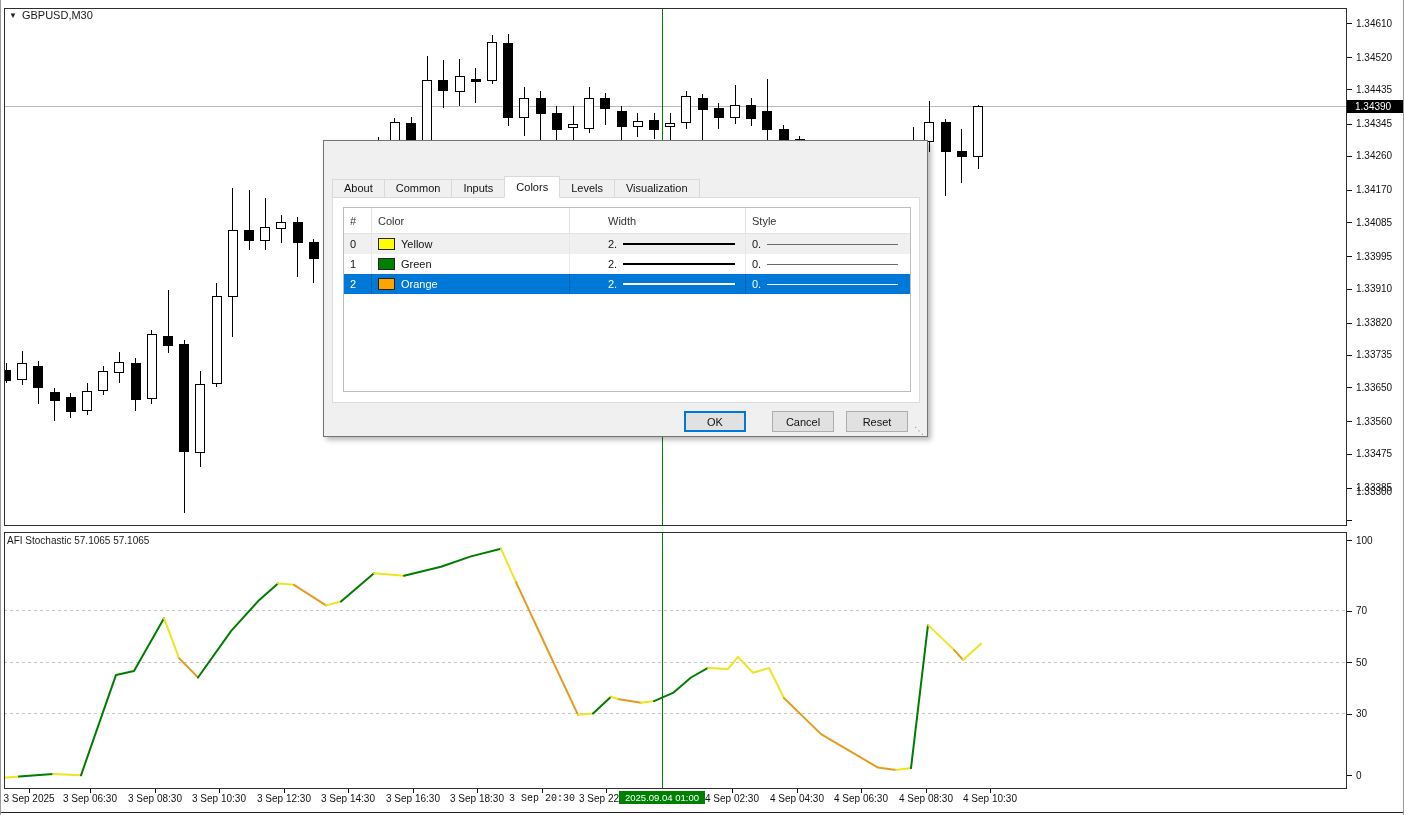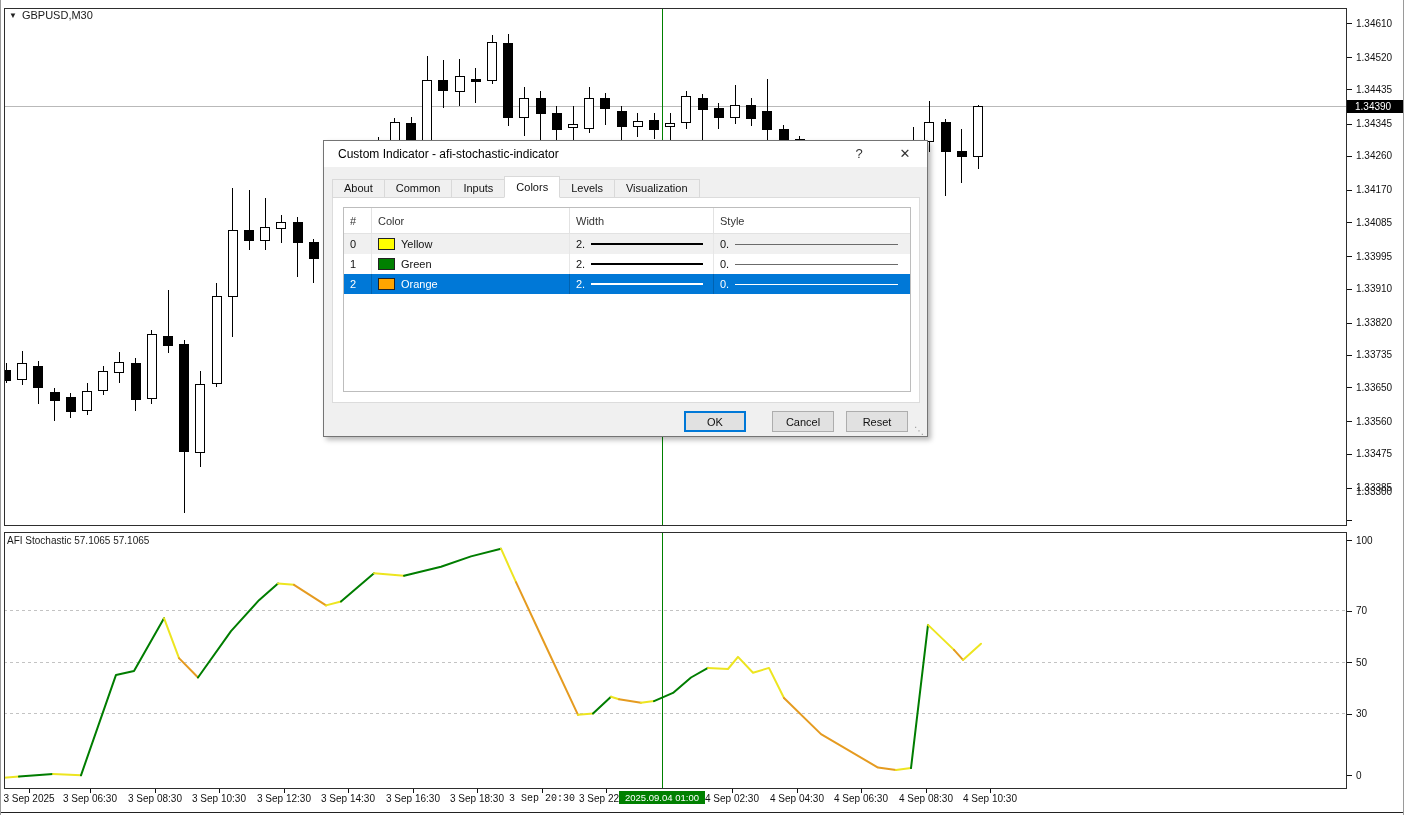--- a/index.html
+++ b/index.html
@@ -35,21 +35,21 @@
   .thead>div{border-right:1px solid #e2e2e2;height:100%;display:flex;align-items:center;padding-left:6px;box-sizing:border-box;}
   .thead>div:last-child{border-right:none;}
   .trow{display:flex;height:20px;align-items:center;}
   .trow>div{border-right:1px solid #e7e7e7;height:100%;display:flex;align-items:center;padding-left:6px;box-sizing:border-box;}
   .trow>div:last-child{border-right:none;}
   .trow.odd{background:#f0f0f0;}
   .trow.sel{background:#0078d7;color:#fff;}
   .trow.sel>div{border-right-color:rgba(0,0,0,.18);}
   .c-num{width:28px;}
   .c-color{width:198px;}
-  .c-width{width:144px;}
+  .c-width{width:144px;margin-left:32px;}
   .c-style{flex:1;}
   .swatch{display:inline-block;width:15px;height:10px;border:1px solid #222;margin-right:6px;flex:none;}
   .wline{height:2px;background:#000;flex:1;margin:0 10px 0 6px;}
   .sline{height:1px;background:#6b6b6b;flex:1;margin:0 12px 0 6px;}
   .sel .wline,.sel .sline{background:#fff;}
   #dlg-buttons{position:absolute;left:0;top:270px;width:100%;height:27px;}
   .btn{position:absolute;width:62px;height:21px;background:#e1e1e1;border:1px solid #adadad;
        font-family:"Liberation Sans",sans-serif;font-size:11px;color:#111;text-align:center;line-height:19px;cursor:pointer;box-sizing:border-box;}
   .btn.default{border:2px solid #0078d7;line-height:17px;}
   #btn-slot-0{left:360px;} #btn-slot-1{left:448px;} #btn-slot-2{left:504px;margin-left:18px;}
@@ -440,25 +440,20 @@
       <div class="tick" style="left: 925px; top: 789px; width: 1px; height: 4px;"></div>
       <div class="axis-label time-label" style="left: 925px; transform: translateX(-50%);">4 Sep 08:30</div>
       <div class="tick" style="left: 989px; top: 789px; width: 1px; height: 4px;"></div>
       <div class="axis-label time-label" style="left: 989px; transform: translateX(-50%);">4 Sep 10:30</div>
     </div>
   <div id="cursor-box" style="left: 618px; background: rgb(0, 128, 0);">2025.09.04 01:00</div>
 
   <div id="bottom-line"></div>
 
   <div id="dialog">
-    <div id="dlg-titlebar">
-      <div id="dlg-title">Custom Indicator - afi-stochastic-indicator</div>
-      <div id="dlg-help" class="dlg-sysbtn">?</div>
-      <div id="dlg-close" class="dlg-sysbtn">✕</div>
-    </div>
     <div id="tab-strip">
         <div class="tab">About</div>
         <div class="tab">Common</div>
         <div class="tab">Inputs</div>
         <div class="tab active">Colors</div>
         <div class="tab">Levels</div>
         <div class="tab">Visualization</div>
       </div>
     <div id="tab-page"></div>
     <div id="color-table">

